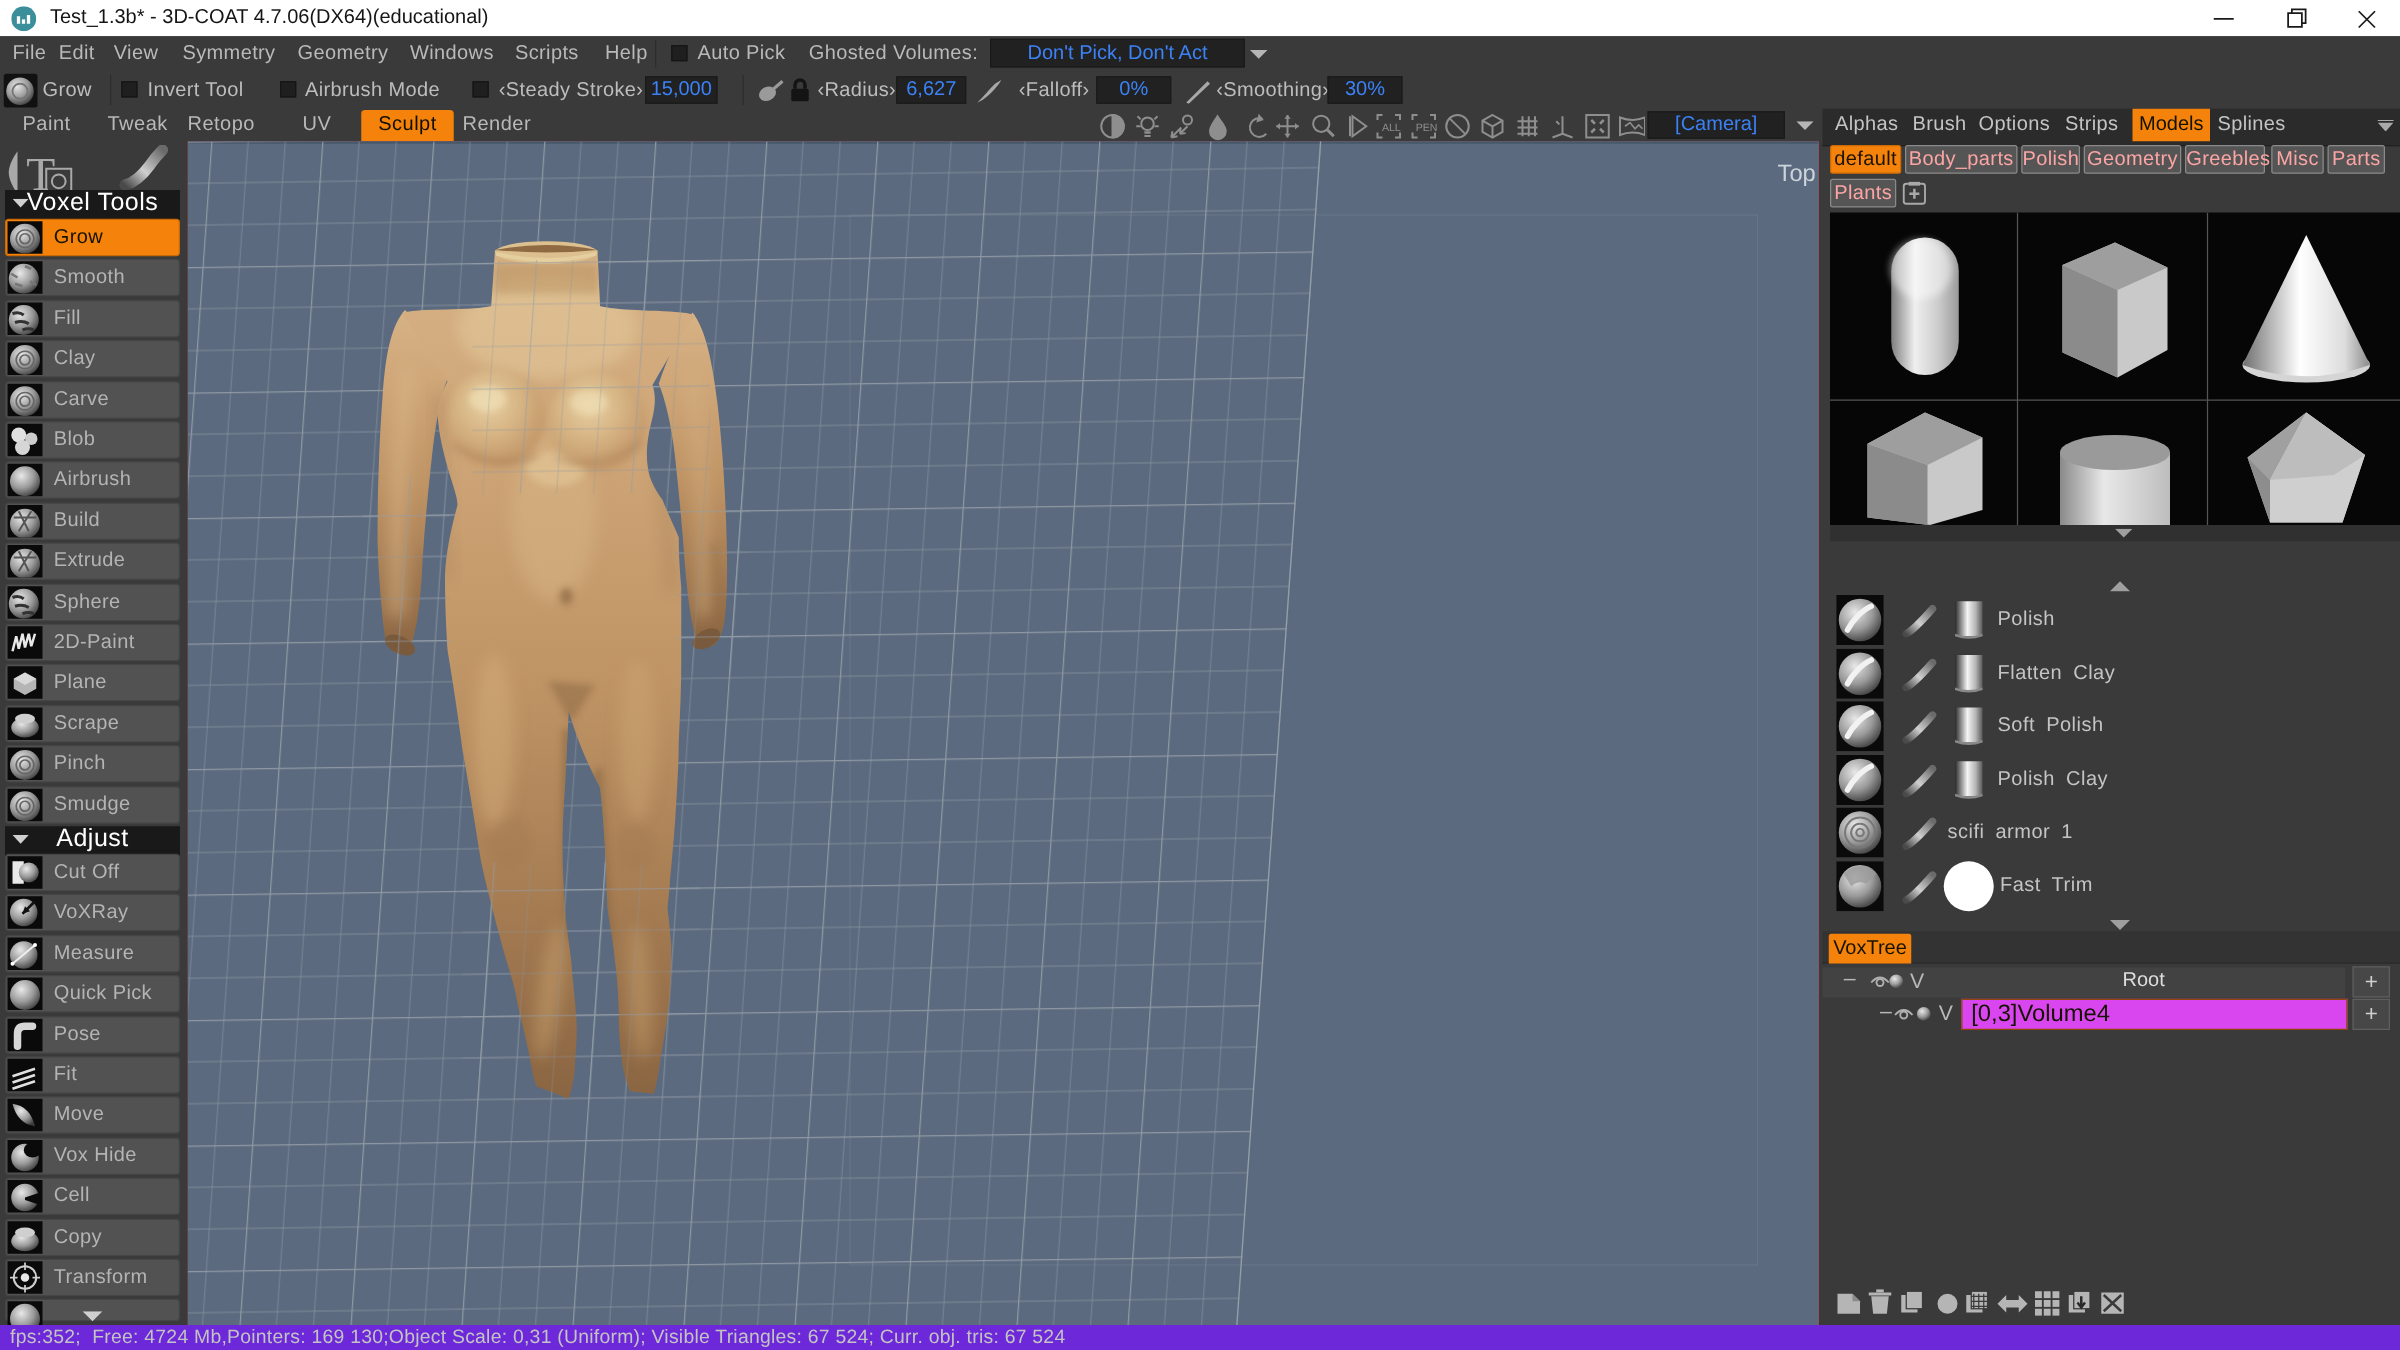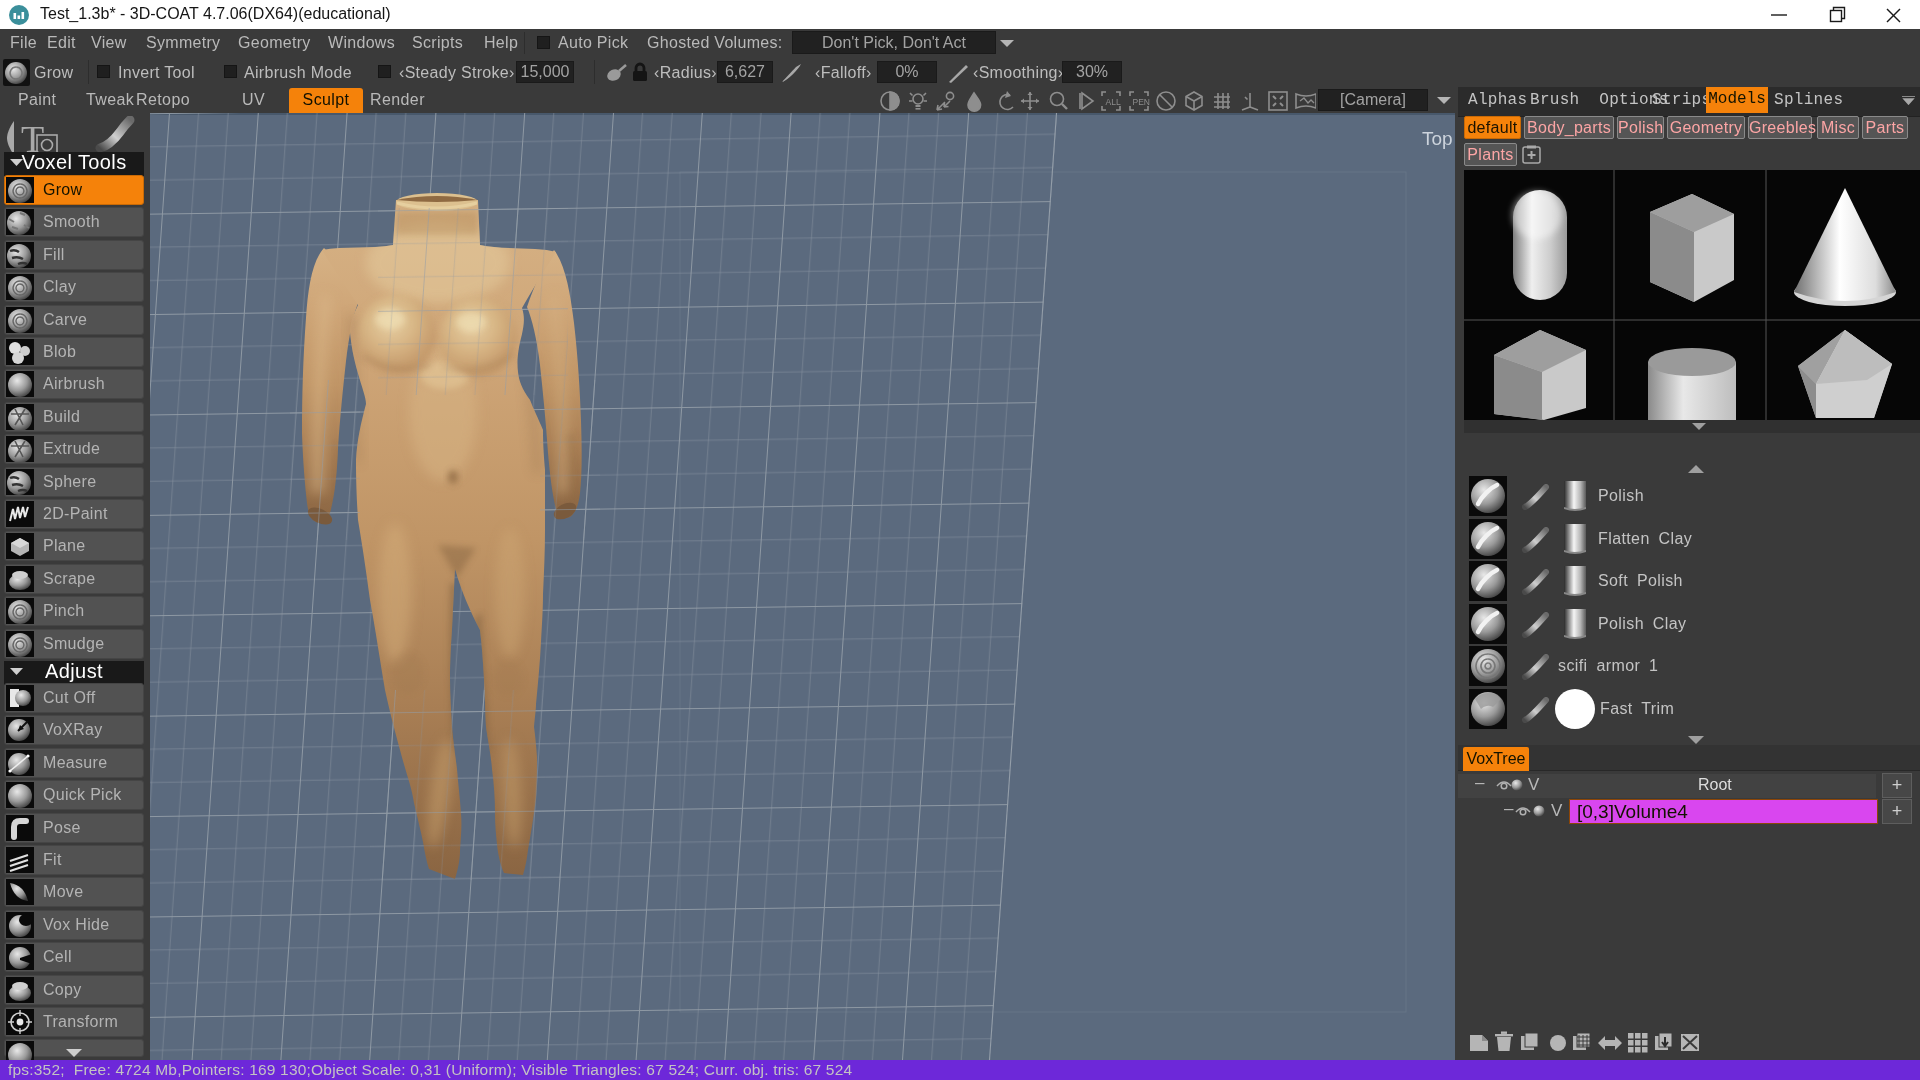--- a/index.html
+++ b/index.html
@@ -6,21 +6,21 @@
   html,body { width:1920px; height:1080px; overflow:hidden; background:#3a3a3a;
     font-family:"Liberation Sans", sans-serif; }
   .abs { position:absolute; }
   #titlebar { position:absolute; left:0; top:0; width:1920px; height:29px; background:#ffffff;text-align:right; }
   #title-text { position:absolute; left:40px; top:5px; font-size:16px; color:#151515; }
   #menubar { position:absolute; left:0; top:29px; width:1920px; height:28px; background:#3a3a3a; }
   .menuitem { position:absolute; top:5px; font-size:16px; color:#b9b9b9; letter-spacing:0.3px; }
   #toolbar { position:absolute; left:0; top:57px; width:1920px; height:31px; background:#3a3a3a; }
   .tbtext { position:absolute; top:7px; font-size:16px; color:#bdbdbd; letter-spacing:0.3px; }
   .checkbox { position:absolute; width:13px; height:13px; background:#1f1f1f; border:1px solid #151515; }
-  .valbox { position:absolute; background:#212121; border:1px solid #1a1a1a; color:#a3a3a3;
+  .valbox { position:absolute; background:#212121; border:1px solid #1a1a1a; color:#3b82f6;
     font-size:16px; text-align:center; }
   #tabrow { position:absolute; left:0; top:88px; width:1458px; height:25px; background:#3a3a3a; }
   .tab { position:absolute; top:3px; font-size:16px; color:#b9b9b9; letter-spacing:0.4px; }
   #sculpt-tab { position:absolute; left:289px; top:0px; width:74px; height:25px; background:#f5820a;
     border-radius:3px 3px 0 0; color:#101000; font-size:16px; text-align:center; line-height:24px; letter-spacing:0.4px; }
   #leftpanel { position:absolute; left:0; top:113px; width:150px; height:947px; background:#3a3a3a; }
   .toolbtn { position:absolute; left:4px; width:140px; height:30px; background:#525252;
     border:1px solid #454545; border-radius:3px; color:#b4b4b4; font-size:16px; }
   .toolbtn .lbl { position:absolute; left:38px; top:5px; letter-spacing:0.3px; }
   .toolbtn .thumb { position:absolute; left:1px; top:1px; width:30px; height:26px; }
@@ -111,21 +111,21 @@
   <svg class="abs" style="left:947px; top:5px;" width="24" height="22" viewBox="0 0 24 22">
     <path d="M2,20 L19,3 L21,5 L4,21 Z" fill="#a8a8a8"></path>
   </svg>
   <span class="tbtext" style="left:973px;">‹Smoothing›</span>
   <div class="valbox" style="left:1062px; top:4px; width:60px; height:22px; line-height:20px;">30%</div>
 </div>
 
 <div id="tabrow">
   <span class="tab" style="left:18px;">Paint</span>
   <span class="tab" style="left:86px;">Tweak</span>
-  <span class="tab" style="left:136px;">Retopo</span>
+  <span class="tab" style="left:150px;">Retopo</span>
   <span class="tab" style="left:242px;">UV</span>
   <div id="sculpt-tab">Sculpt</div>
   <span class="tab" style="left:370px;">Render</span>
   <svg class="abs" style="left:876px; top:1px;" width="440" height="24" viewBox="0 0 440 24">
     <g fill="none" stroke="#8e8e8e" stroke-width="1.6">
 
       <circle cx="14" cy="12" r="9"></circle>
         <path d="M14,3 a9,9 0 0,1 0,18 z" fill="#8e8e8e"></path>
 
       <g transform="translate(42,12)">
@@ -591,21 +591,21 @@
           </svg></span>
       </div>
     </div>
   <svg class="abs" style="left:66px; top:936px;" width="16" height="9">
       <polygon points="0,0 16,0 8,8" fill="#cfcfcf"></polygon>
     </svg>
 </div>
 
 <div id="rightpanel">
 
-  <div style="position:absolute; left:0; top:0; width:462px; height:30px; background:#2b2b2b; border-bottom:1px solid #222;font-family:Liberation Mono, monospace;">
+  <div style="position:absolute; left:0; top:0; width:462px; height:30px; background:#2b2b2b; border-bottom:1px solid #222;">
     <span class="rttab" style="left:10px; top:4px;">Alphas</span>
     <span class="rttab" style="left:72px; top:4px;">Brush&nbsp; Options</span>
     <span class="rttab" style="left:194px; top:4px;">Strips</span>
     <div style="position:absolute; left:248px; top:0px; width:62px; height:26px; background:#f5820a; color:#131300; font-size:16px; text-align:center; line-height:25px;">Models</div>
     <span class="rttab" style="left:316px; top:4px;">Splines</span>
     <svg class="abs" style="left:444px; top:9px;" width="13" height="9">
         <path d="M0,0 H13 M2,3 H11 L6.5,8 Z" stroke="#a9a9a9" fill="#a9a9a9" stroke-width="1.5"></path>
       </svg>
   </div>
 

